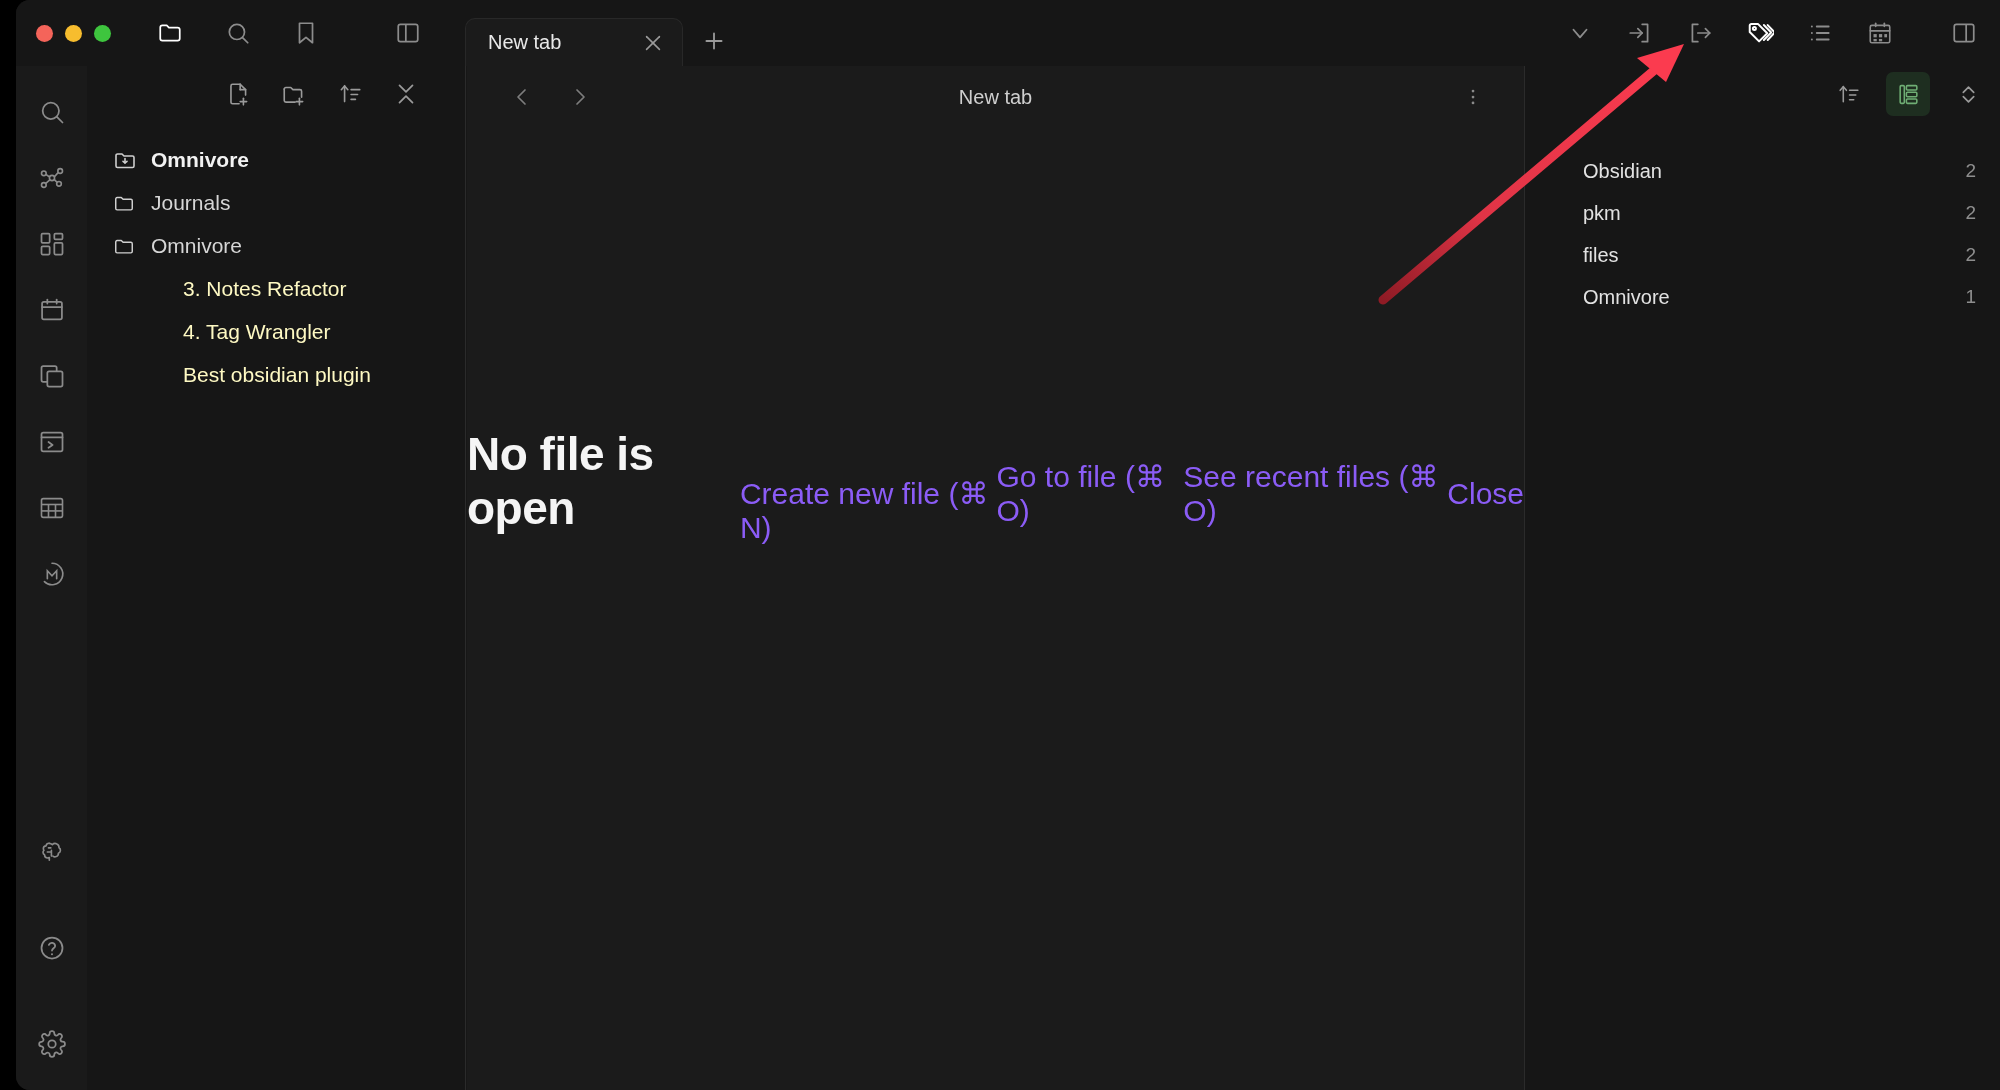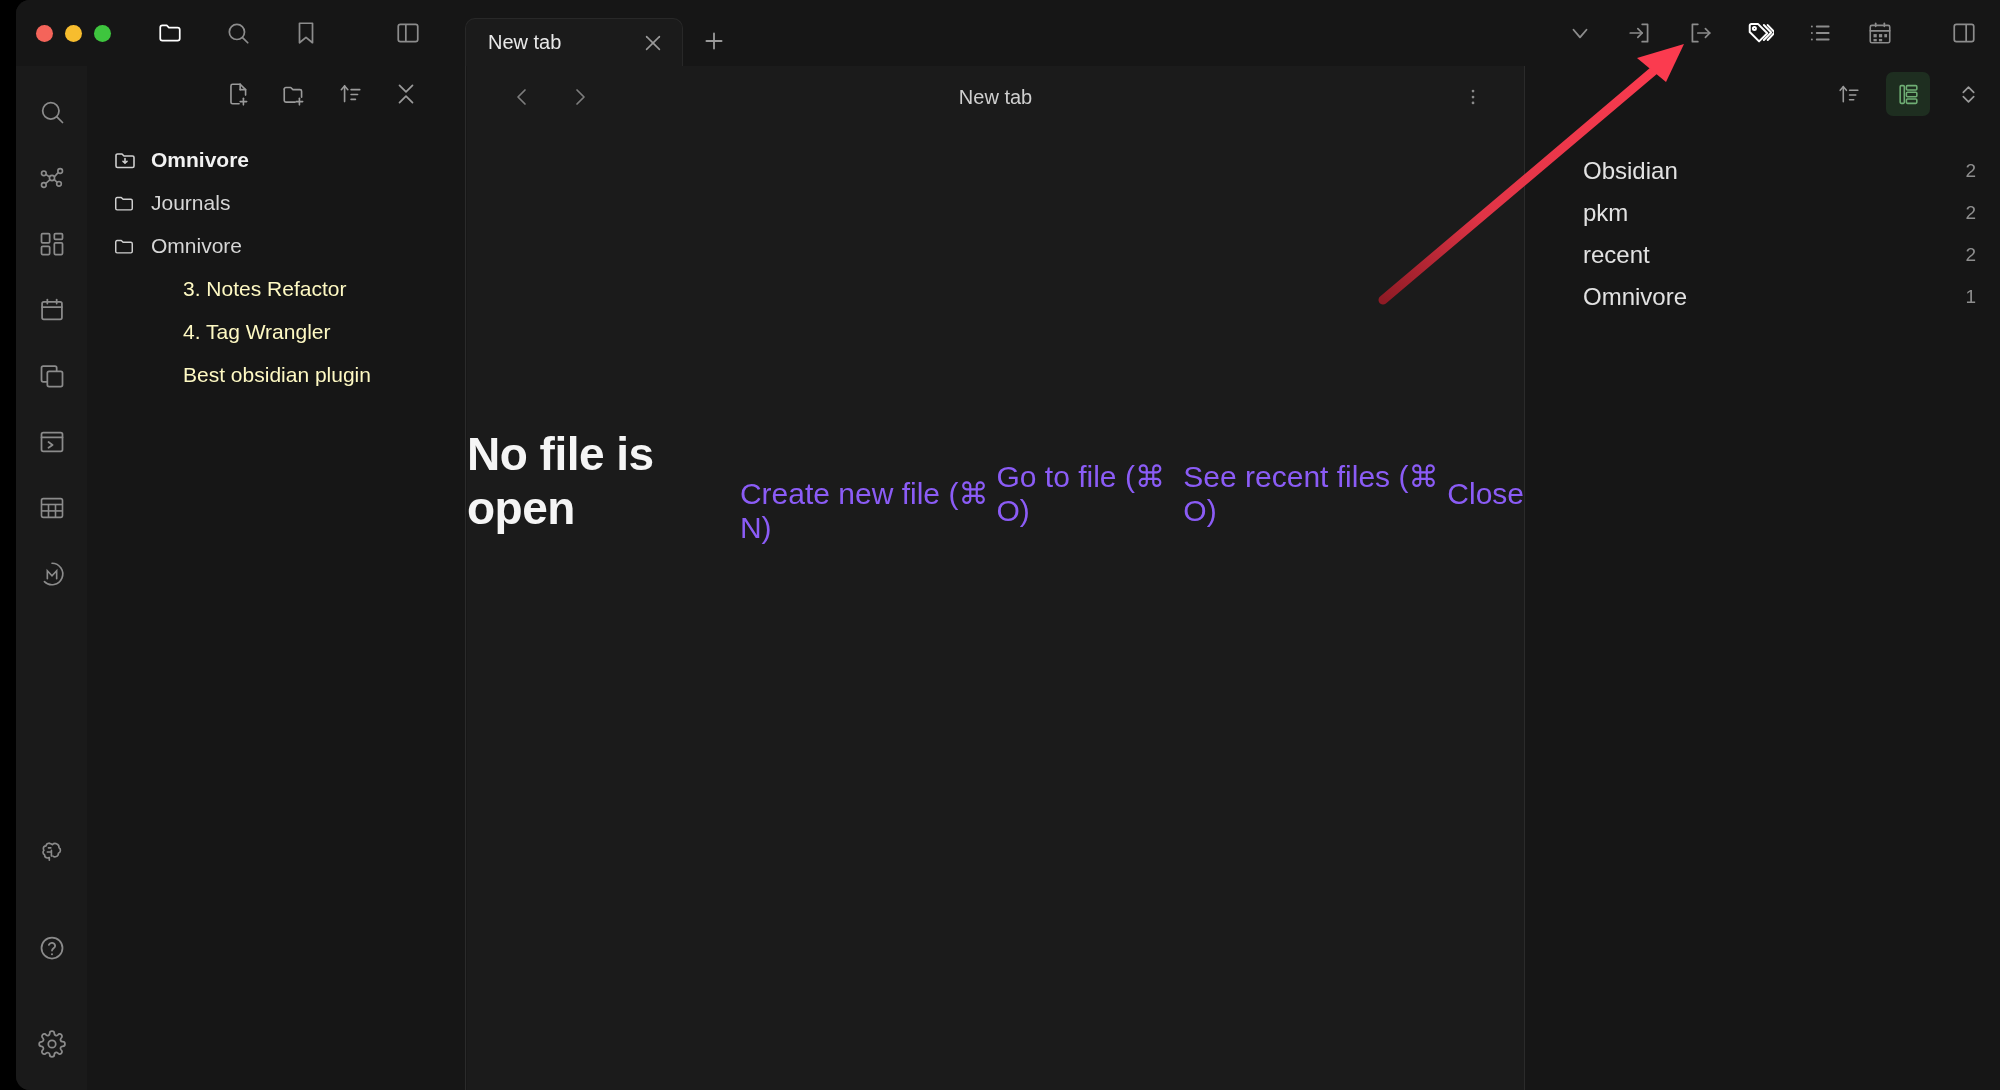--- a/index.html
+++ b/index.html
@@ -152,21 +152,21 @@
     display:flex; align-items:center; justify-content:center;
     color:#9a9a9a;
   }
   .rt-btn.on { background:#1e2e20; color:#6fae74; }
 
   .taglist { padding-top:28px; }
   .tag-row {
     display:flex; align-items:center; justify-content:space-between;
     height:42px; padding:0 40px 0 58px;
   }
-  .tag-name { color:#e2e2e2; font-size:24px; }
+  .tag-name { color:#e2e2e2; font-size:20px; }
   .tag-count { color:#8e8e8e; font-size:19px; }
 
   
   #annotation {
     position:absolute; left:0; top:0; width:2000px; height:1090px;
     pointer-events:none;
   }
 </style>
 </head>
 <body>
@@ -518,21 +518,21 @@
     <div class="taglist">
       <div class="tag-row">
         <span class="tag-name">Obsidian</span>
         <span class="tag-count">2</span>
       </div>
       <div class="tag-row">
         <span class="tag-name">pkm</span>
         <span class="tag-count">2</span>
       </div>
       <div class="tag-row">
-        <span class="tag-name">recent</span>
+        <span class="tag-name">files</span>
         <span class="tag-count">2</span>
       </div>
       <div class="tag-row">
         <span class="tag-name">Omnivore</span>
         <span class="tag-count">1</span>
       </div>
     </div>
   </div>
 
   <svg id="annotation" viewBox="0 0 2000 1090">

